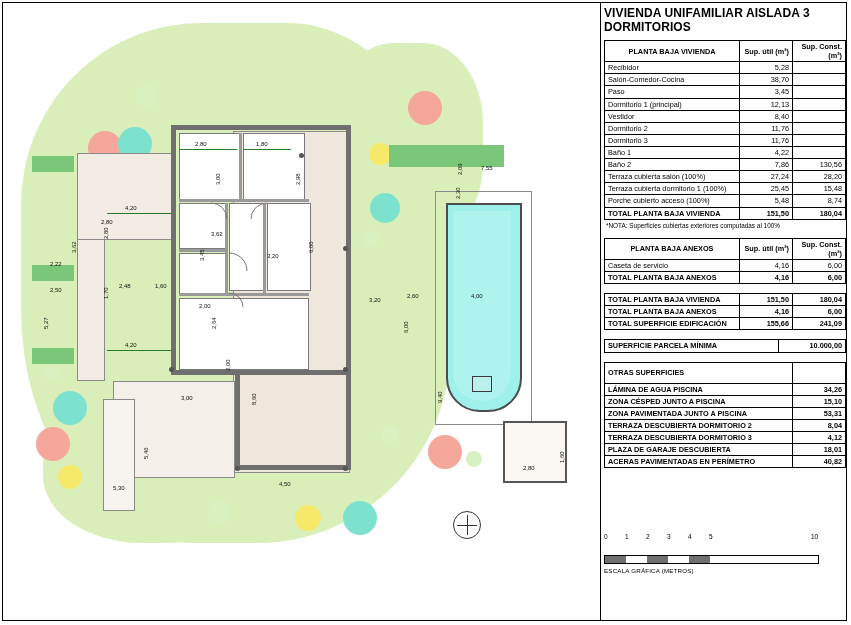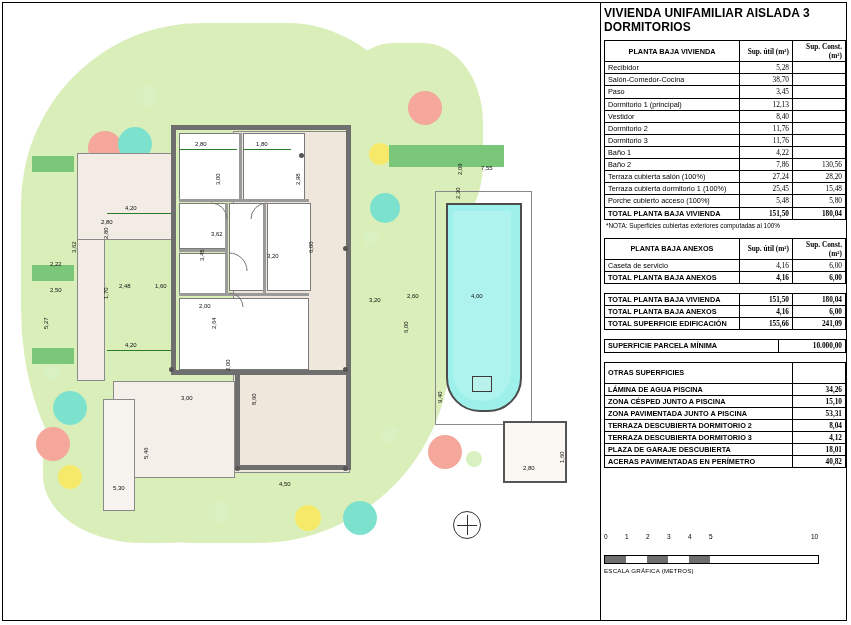--- a/index.html
+++ b/index.html
@@ -32,21 +32,21 @@
   .dimtxt{position:absolute;font-size:6px;color:#111;background:transparent;white-space:nowrap;}
   .dimtxtv{position:absolute;font-size:6px;color:#111;white-space:nowrap;transform:rotate(-90deg);transform-origin:left top;}
   .dot{position:absolute;width:5px;height:5px;border-radius:50%;background:#555;}
 
   
   .right{position:absolute;left:604px;top:6px;width:242px;}
   .doc-title{font-size:12px;font-weight:bold;letter-spacing:.1px;margin-bottom:6px;}
   table{border-collapse:collapse;width:242px;font-size:7.3px;}
   table.tbl th, table.tbl td{border:1px solid #000;padding:1px 3px;line-height:1.25;}
   .hdr td,.hdr th{font-weight:bold;vertical-align:middle;height:18px;}
-  .num{text-align:right;width:46px;font-family:Liberation Serif, serif;}
+  .num{text-align:right;width:46px;}
   .tot td{font-weight:bold;}
   .note{font-size:6.4px;padding:2px 0 0 2px;}
   .tbl2{margin-top:9px;}
   .onecell td{font-weight:bold;}
   .scale{position:absolute;left:604px;top:543px;width:240px;}
   .scalebar{position:relative;height:9px;width:215px;border:1px solid #000;box-sizing:border-box;}
   .scaleblk{position:absolute;top:0;height:7px;background:#6f6f6f;}
   .scalenum{position:absolute;font-size:6.5px;top:-10px;}
   .scalelbl{font-size:6.2px;margin-top:3px;letter-spacing:.2px;}
   .northwrap{position:absolute;left:450px;top:508px;width:30px;height:30px;}
@@ -249,21 +249,21 @@
             <td class="num">28,20</td>
           </tr>
       <tr>
             <td>Terraza cubierta dormitorio 1 (100%)</td>
             <td class="num">25,45</td>
             <td class="num">15,48</td>
           </tr>
       <tr>
             <td>Porche cubierto acceso (100%)</td>
             <td class="num">5,48</td>
-            <td class="num">5,80</td>
+            <td class="num">8,74</td>
           </tr>
       <tr class="tot">
             <td>TOTAL PLANTA BAJA VIVIENDA</td>
             <td class="num">151,50</td>
             <td class="num">180,04</td>
           </tr>
     </tbody>
       </table>
 
     <div class="note">*NOTA: Superficies cubiertas exteriores computadas al 100%</div>

